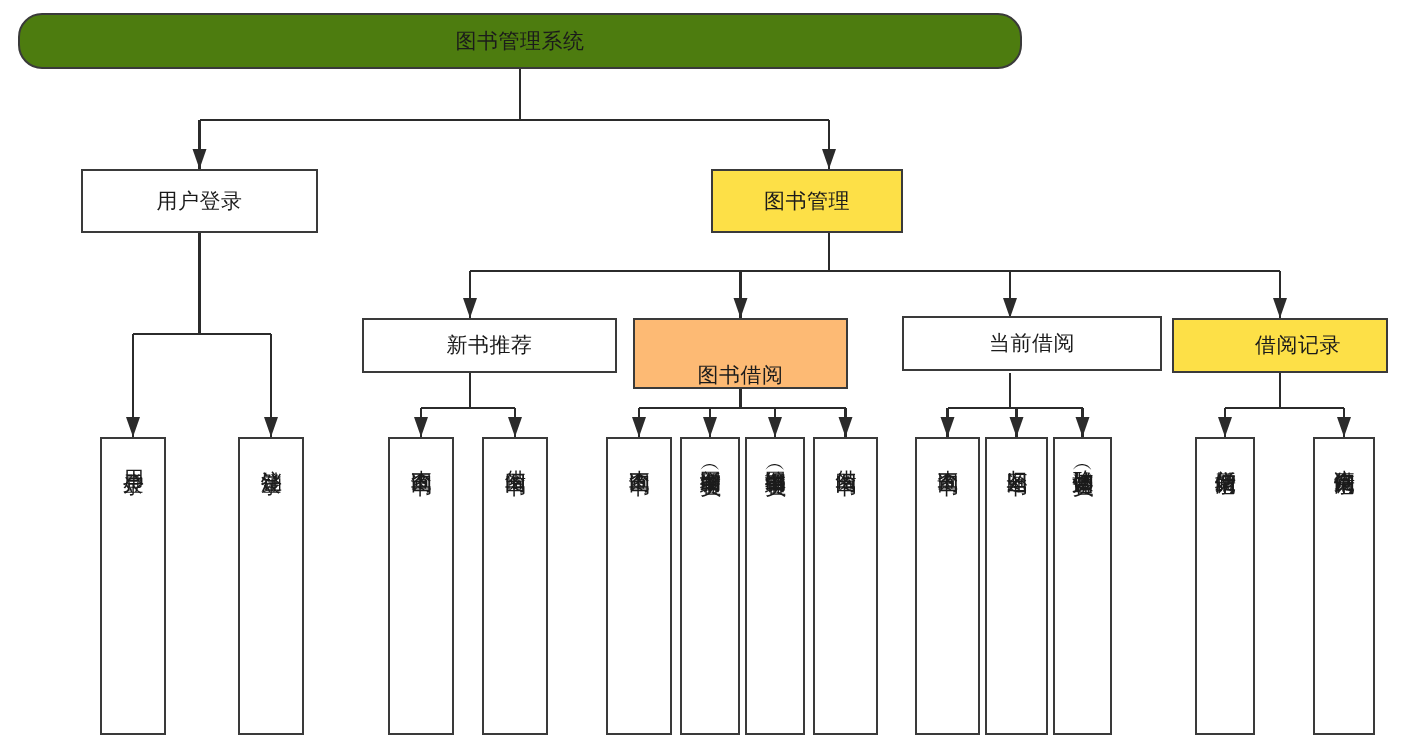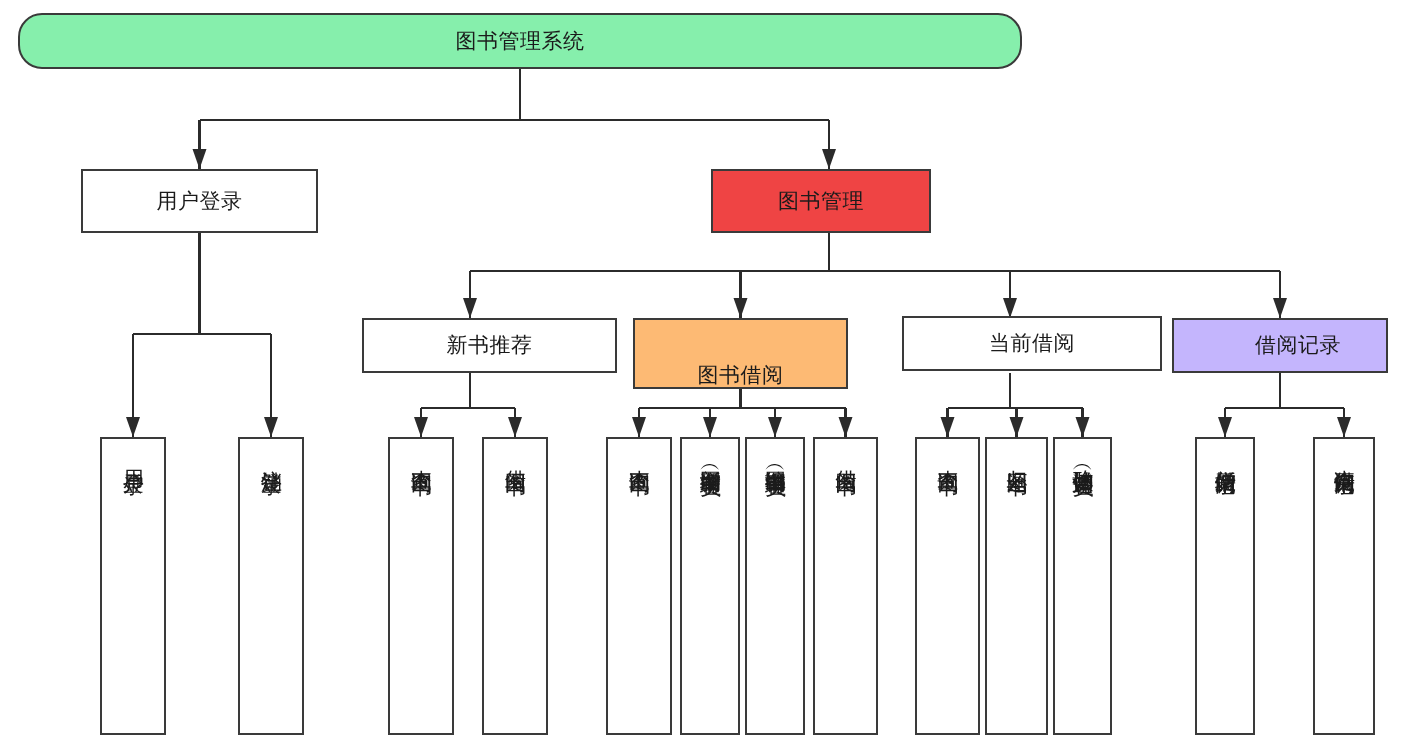--- a/index.html
+++ b/index.html
@@ -121,39 +121,39 @@
       <line x1="1082.5" y1="408" x2="1082.5" y2="437" stroke="#2b2b2b" stroke-width="2.6" shape-rendering="crispEdges"></line>
       <path d="M 1075.5 417 L 1089.5 417 L 1082.5 437 Z" fill="#2b2b2b"></path>
       <line x1="1280" y1="373" x2="1280" y2="408" stroke="#2b2b2b" stroke-width="2.6" shape-rendering="crispEdges"></line>
       <line x1="1225" y1="408" x2="1344" y2="408" stroke="#2b2b2b" stroke-width="2.6" shape-rendering="crispEdges"></line>
       <line x1="1225" y1="408" x2="1225" y2="437" stroke="#2b2b2b" stroke-width="2.6" shape-rendering="crispEdges"></line>
       <path d="M 1218 417 L 1232 417 L 1225 437 Z" fill="#2b2b2b"></path>
       <line x1="1344" y1="408" x2="1344" y2="437" stroke="#2b2b2b" stroke-width="2.6" shape-rendering="crispEdges"></line>
       <path d="M 1337 417 L 1351 417 L 1344 437 Z" fill="#2b2b2b"></path>
     </svg>
   <div id="nodes">
-      <div class="node" style="left: 18px; top: 13px; width: 1004px; height: 56px; border-color: rgb(58, 58, 58); background: #86efac; border-radius: 24px;">
+      <div class="node" style="left: 18px; top: 13px; width: 1004px; height: 56px; border-color: rgb(58, 58, 58); background: #4d7c0f; border-radius: 24px;">
         <span class="label" style="color: rgb(27, 27, 27);">图书管理系统</span>
       </div>
       <div class="node" style="left: 81px; top: 169px; width: 237px; height: 64px; border-color: rgb(58, 58, 58); background: rgb(255, 255, 255);">
         <span class="label" style="color: rgb(27, 27, 27);">用户登录</span>
       </div>
-      <div class="node" style="left: 711px; top: 169px; width: 220px; height: 64px; border-color: rgb(58, 58, 58); background: #ef4444;">
+      <div class="node" style="left: 711px; top: 169px; width: 192px; height: 64px; border-color: rgb(58, 58, 58); background: #fde047;">
         <span class="label" style="color: rgb(27, 27, 27);">图书管理</span>
       </div>
       <div class="node" style="left: 362px; top: 318px; width: 255px; height: 55px; border-color: rgb(58, 58, 58); background: rgb(255, 255, 255);">
         <span class="label" style="color: rgb(27, 27, 27);">新书推荐</span>
       </div>
       <div class="node" style="left: 633px; top: 318px; width: 215px; height: 71px; border-color: rgb(58, 58, 58); background: #fdba74; align-items: flex-end;">
         <span class="label" style="color: rgb(27, 27, 27);">图书借阅</span>
       </div>
       <div class="node" style="left: 902px; top: 316px; width: 260px; height: 55px; border-color: rgb(58, 58, 58); background: rgb(255, 255, 255);">
         <span class="label" style="color: rgb(27, 27, 27);">当前借阅</span>
       </div>
-      <div class="node" style="left: 1172px; top: 318px; width: 216px; height: 55px; border-color: rgb(58, 58, 58); background: #c4b5fd; padding-left: 36px;">
+      <div class="node" style="left: 1172px; top: 318px; width: 216px; height: 55px; border-color: rgb(58, 58, 58); background: #fde047; padding-left: 36px;">
         <span class="label" style="color: rgb(27, 27, 27);">借阅记录</span>
       </div>
       <div class="node vertical" style="left: 100px; top: 437px; width: 66px; height: 298px; border-color: rgb(58, 58, 58); background: rgb(255, 255, 255);">
         <span class="label" style="color: rgb(27, 27, 27);">用户登录</span>
       </div>
       <div class="node vertical" style="left: 238px; top: 437px; width: 66px; height: 298px; border-color: rgb(58, 58, 58); background: rgb(255, 255, 255);">
         <span class="label" style="color: rgb(27, 27, 27);">注销登录</span>
       </div>
       <div class="node vertical" style="left: 388px; top: 437px; width: 66px; height: 298px; border-color: rgb(58, 58, 58); background: rgb(255, 255, 255);">
         <span class="label" style="color: rgb(27, 27, 27);">查询图书</span>

